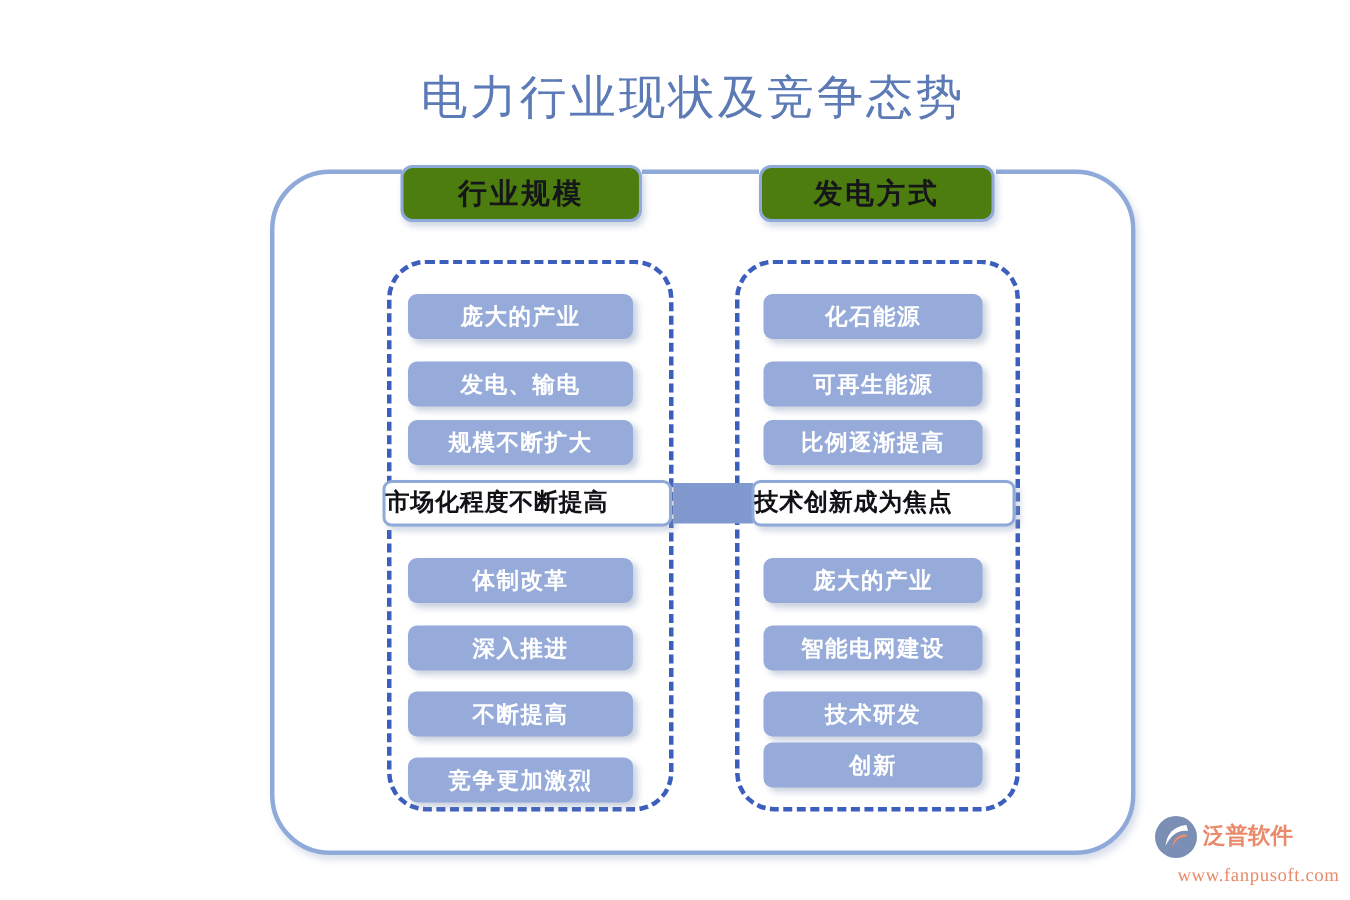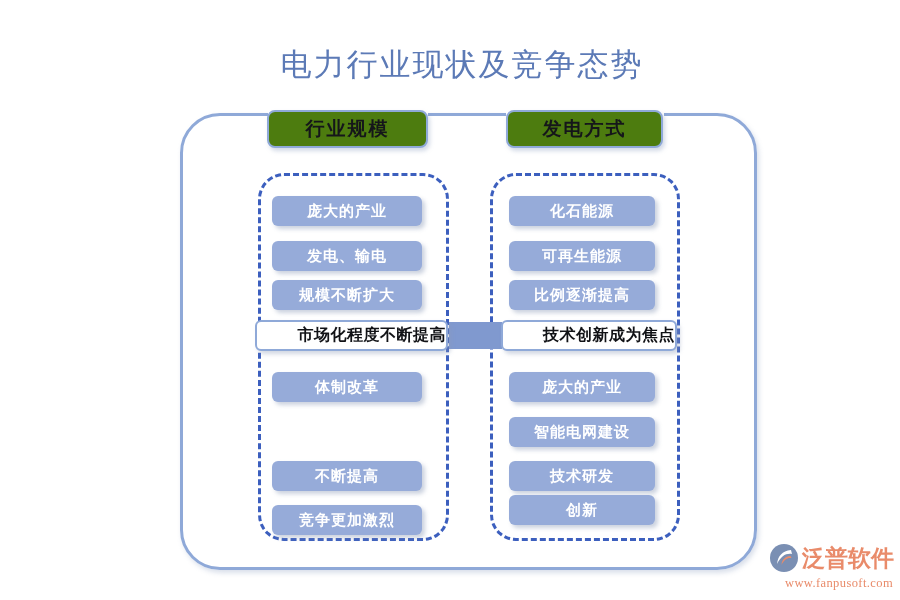--- a/index.html
+++ b/index.html
@@ -125,21 +125,21 @@
 
   
   .highlight {
     position: absolute;
     height: 31px;
     border: 2px solid #8fa9d8;
     border-radius: 6px;
     background: #ffffff;
     display: flex;
     align-items: center;
-    justify-content: flex-end;
+    justify-content: flex-start;
     box-shadow: 3px 3px 4px rgba(140,155,185,0.40);
     box-sizing: border-box;
     z-index: 6;
   }
   .highlight .label {
     font-family: "Liberation Serif", "DejaVu Serif", serif;
     font-weight: bold;
     font-size: 16px;
     color: #111216;
     letter-spacing: 0.5px;
@@ -175,21 +175,21 @@
   }
   .logo-mark {
     width: 30px;
     height: 30px;
     position: relative;
     flex: 0 0 auto;
   }
   .logo-text {
     font-family: "Liberation Serif", "DejaVu Serif", serif;
     font-weight: bold;
-    font-size: 23px;
+    font-size: 15px;
     color: #e98b6a;
     letter-spacing: 0px;
     line-height: 1;
     white-space: nowrap;
   }
   .logo-url {
     margin-top: 3px;
     text-align: center;
     font-family: "Liberation Serif", "DejaVu Serif", serif;
     font-weight: normal;
@@ -244,20 +244,23 @@
 
   <div class="highlight hl-left">
     <span class="label">市场化程度不断提高</span>
   </div>
   <div class="highlight hl-right">
     <span class="label">技术创新成为焦点</span>
   </div>
 
   <div class="item col-left" style="top:372px">
     <span class="label">体制改革</span>
+  </div>
+  <div class="item col-left" style="top:417px">
+    <span class="label">深入推进</span>
   </div>
   <div class="item col-left" style="top:461px">
     <span class="label">不断提高</span>
   </div>
   <div class="item col-left" style="top:505px">
     <span class="label">竞争更加激烈</span>
   </div>
 
   <div class="item col-right" style="top:372px">
     <span class="label">庞大的产业</span>

